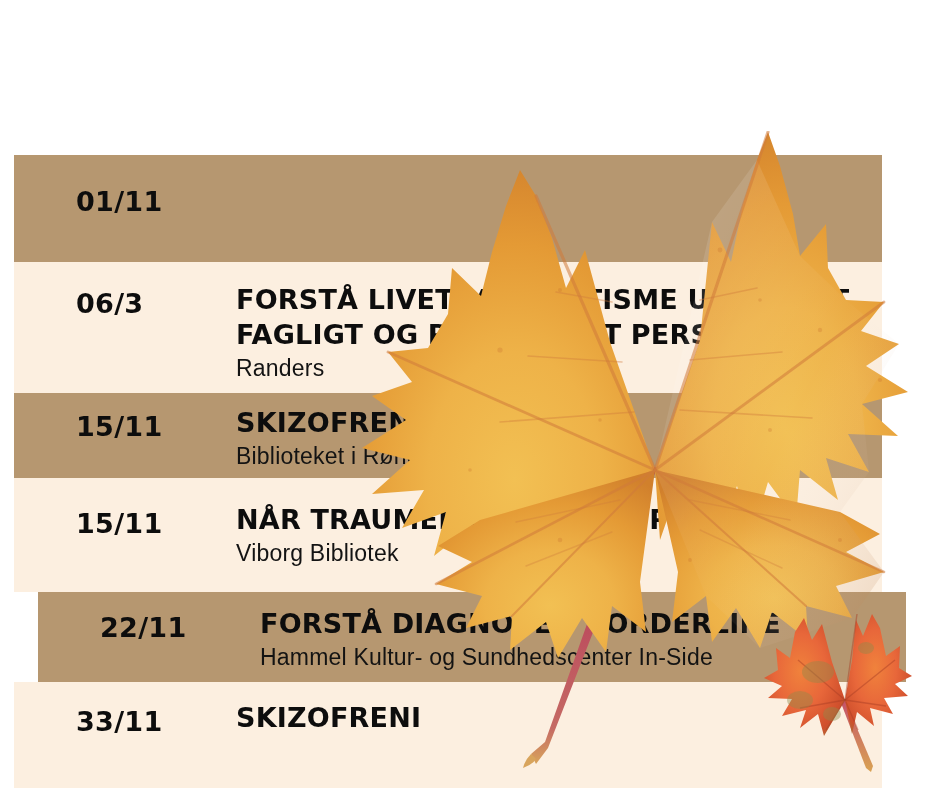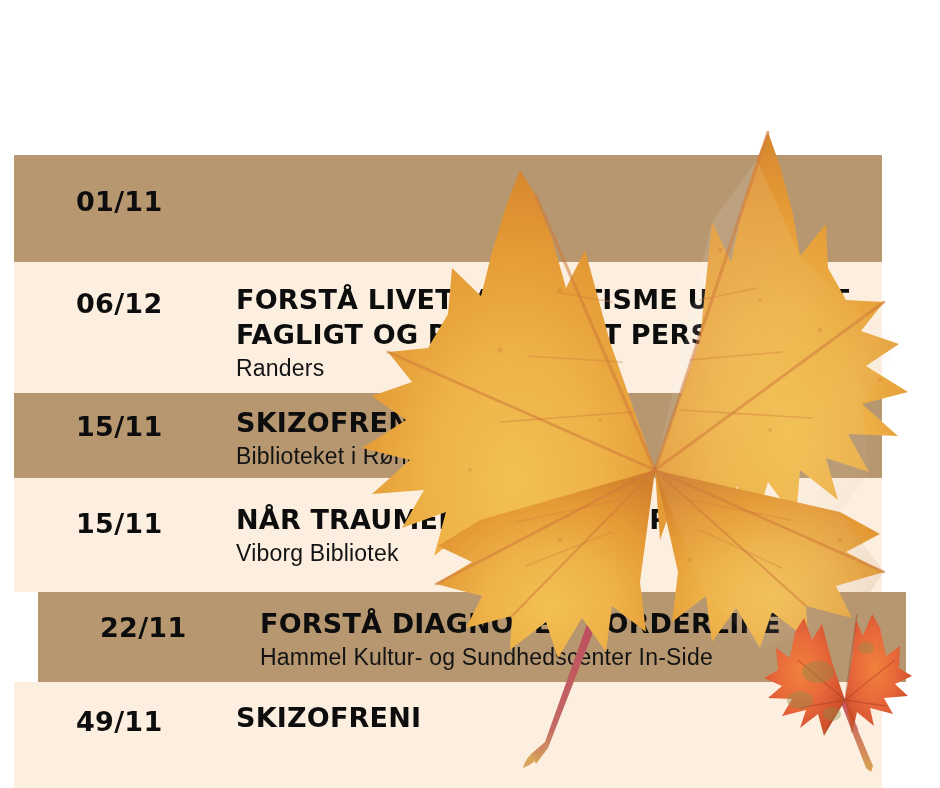--- a/index.html
+++ b/index.html
@@ -115,21 +115,21 @@
   <div id="rows">
 
     <div class="row brown" style="top:0px;height:107px;">
       <div class="row-inner">
         <div class="date" style="top:31px;">01/11</div>
       </div>
     </div>
 
     <div class="row cream" style="top:107px;height:131px;">
       <div class="row-inner">
-        <div class="date" style="top:26px;">06/12</div>
+        <div class="date" style="top:26px;">06/3</div>
         <div class="info" style="top:20px;">
           <div class="ev-title">FORSTÅ LIVET MED AUTISME UD FRA ET
 FAGLIGT OG PERSONLIGT PERSPEKTIV</div>
           <div class="ev-venue">Randers</div>
         </div>
       </div>
     </div>
 
     <div class="row brown" style="top:238px;height:85px;">
       <div class="row-inner">
@@ -156,21 +156,21 @@
         <div class="date" style="top:20px;">22/11</div>
         <div class="info" style="top:14px;">
           <div class="ev-title">FORSTÅ DIAGNOSEN BORDERLINE</div>
           <div class="ev-venue">Hammel Kultur- og Sundhedscenter In-Side</div>
         </div>
       </div>
     </div>
 
     <div class="row cream" style="top:527px;height:106px;">
       <div class="row-inner">
-        <div class="date" style="top:24px;">49/11</div>
+        <div class="date" style="top:24px;">33/11</div>
         <div class="info" style="top:18px;">
           <div class="ev-title">SKIZOFRENI</div>
         </div>
       </div>
     </div>
 
   </div>
 
   <svg id="leaf-layer" viewBox="0 0 940 788">
     <defs>

